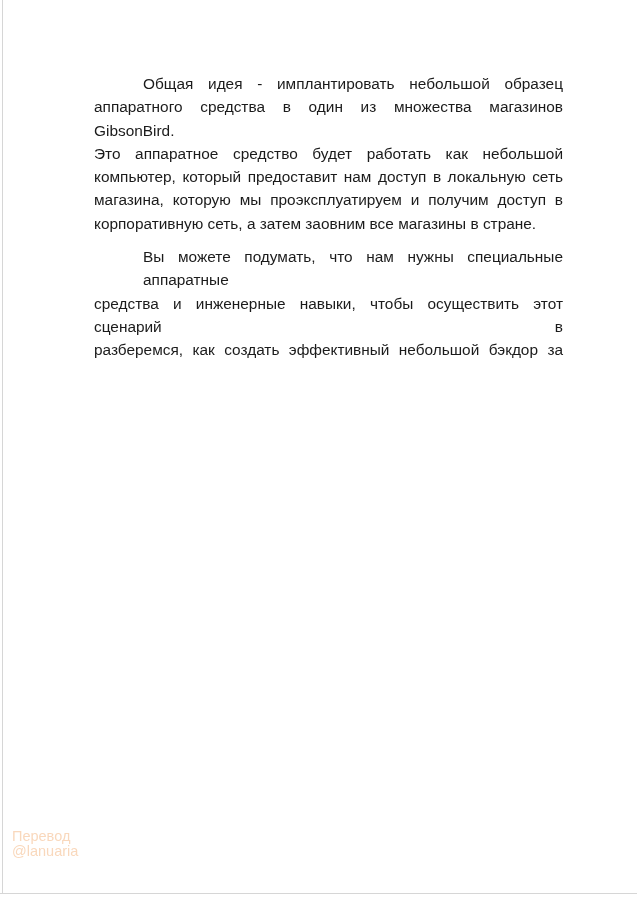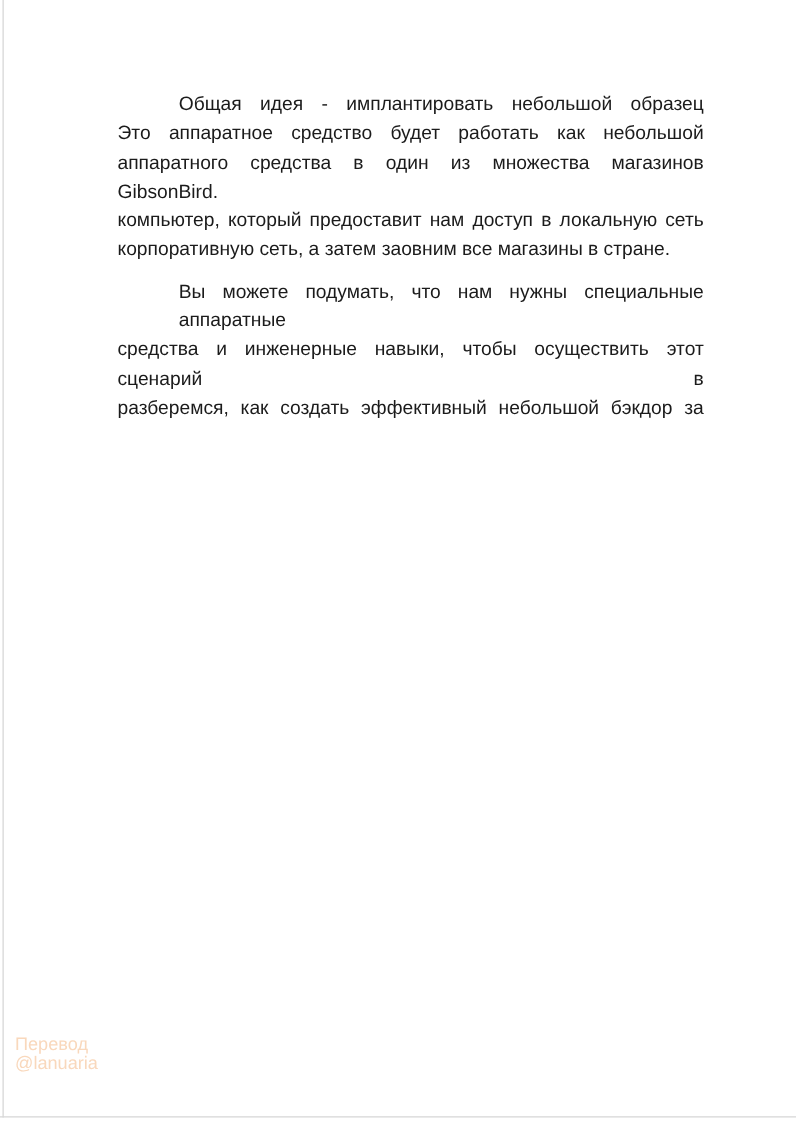--- a/index.html
+++ b/index.html
@@ -65,23 +65,24 @@
 
 <div class="page">
 
   <div class="edge-left"></div>
   <div class="edge-bottom"></div>
 
   <div class="text-block">
 
     <div class="para">
       <div class="line indent">Общая идея - имплантировать небольшой образец</div>
+      <div class="line">аппаратного средства в один из множества магазинов GibsonBird.</div>
       <div class="line">Это аппаратное средство будет работать как небольшой</div>
-      <div class="line">аппаратного средства в один из множества магазинов GibsonBird.</div>
       <div class="line">компьютер, который предоставит нам доступ в локальную сеть</div>
+      <div class="line">магазина, которую мы проэксплуатируем и получим доступ в</div>
       <div class="line last">корпоративную сеть, а затем заовним все магазины в стране.</div>
     </div>
 
     <div class="para">
       <div class="line indent">Вы можете подумать, что нам нужны специальные аппаратные</div>
       <div class="line">средства и инженерные навыки, чтобы осуществить этот сценарий в</div>
       <div class="line">разберемся, как создать эффективный небольшой бэкдор за</div>
     </div>
 
   </div>

